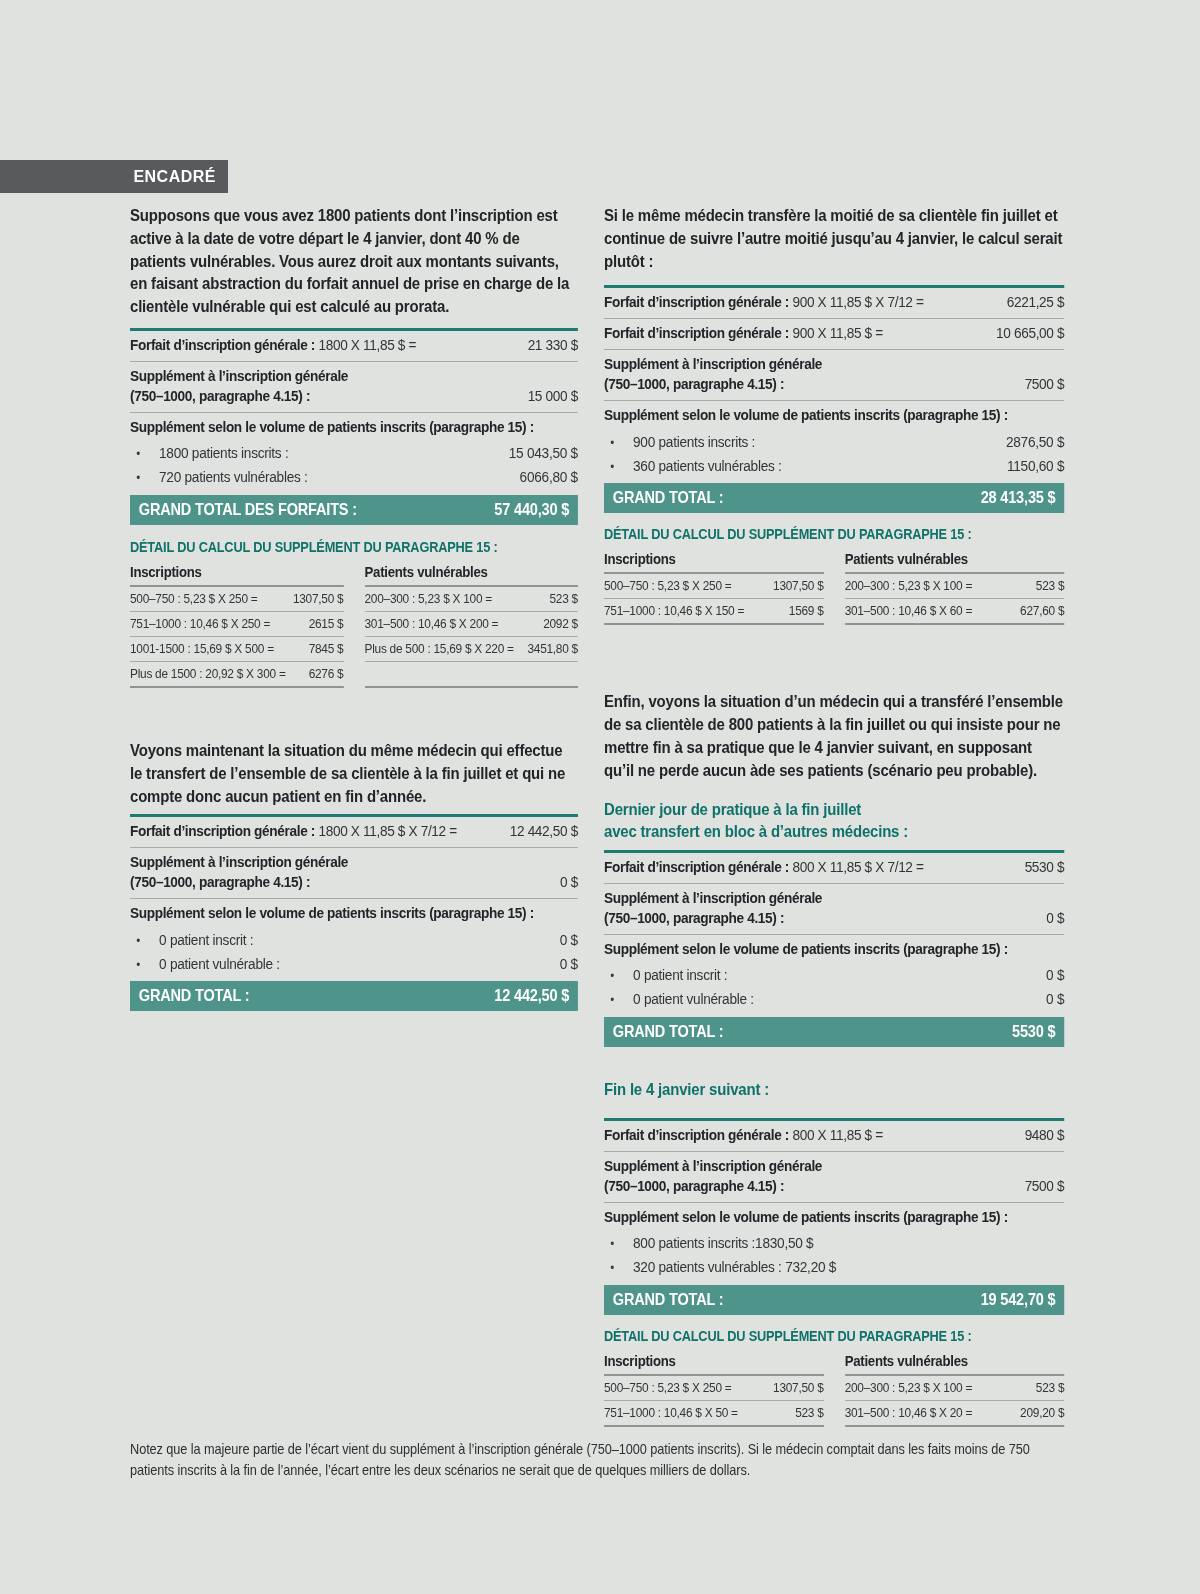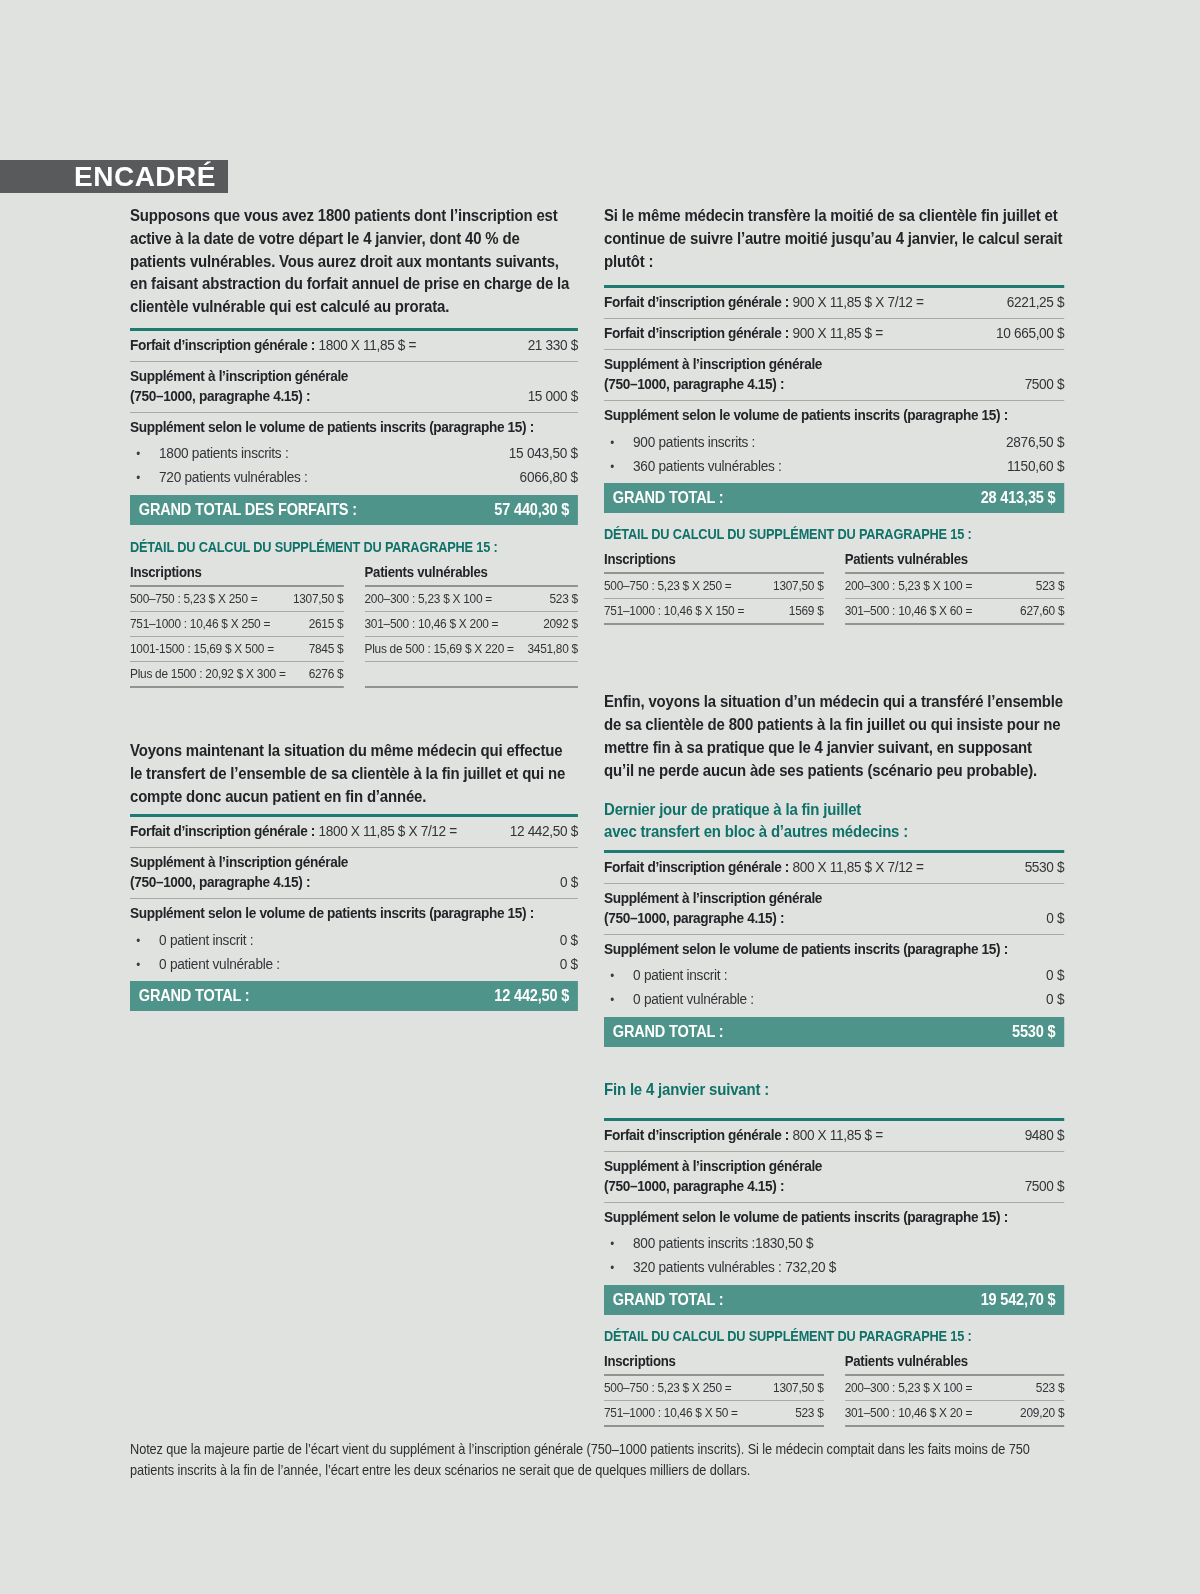--- a/index.html
+++ b/index.html
@@ -8,21 +8,21 @@
     background:var(--page-bg,#e0e2e0);
     font-family:"Liberation Sans","DejaVu Sans",sans-serif;
     color:#232427;overflow:hidden;
   }
   .tag{
     position:absolute;left:0;top:160px;width:228px;height:33px;
     background:var(--tag-bg,#595a5c);
     display:flex;align-items:center;justify-content:flex-end;
     padding-right:12px;box-sizing:border-box;
   }
-  .tag .tag-label{color:#fff;font-weight:bold;font-size:28px;letter-spacing:.5px;}
+  .tag .tag-label{color:#fff;font-weight:bold;font-size:16px;letter-spacing:.5px;}
 
   .col{position:absolute;top:205px;transform:scaleX(0.88);transform-origin:top left;letter-spacing:-0.2px;}
   #col-left{left:130px;width:509px;}
   #col-right{left:604px;width:523px;}
 
   .intro{font-weight:bold;font-size:17px;line-height:22.8px;margin:0;}
   .heading-teal{color:var(--teal-heading,#0e7269);font-weight:bold;font-size:17px;line-height:22px;margin:0;}
   .heading-teal .hline{display:block;}
 
   .fee-table{border-top:3px solid var(--teal-rule,#1e7b71);}

